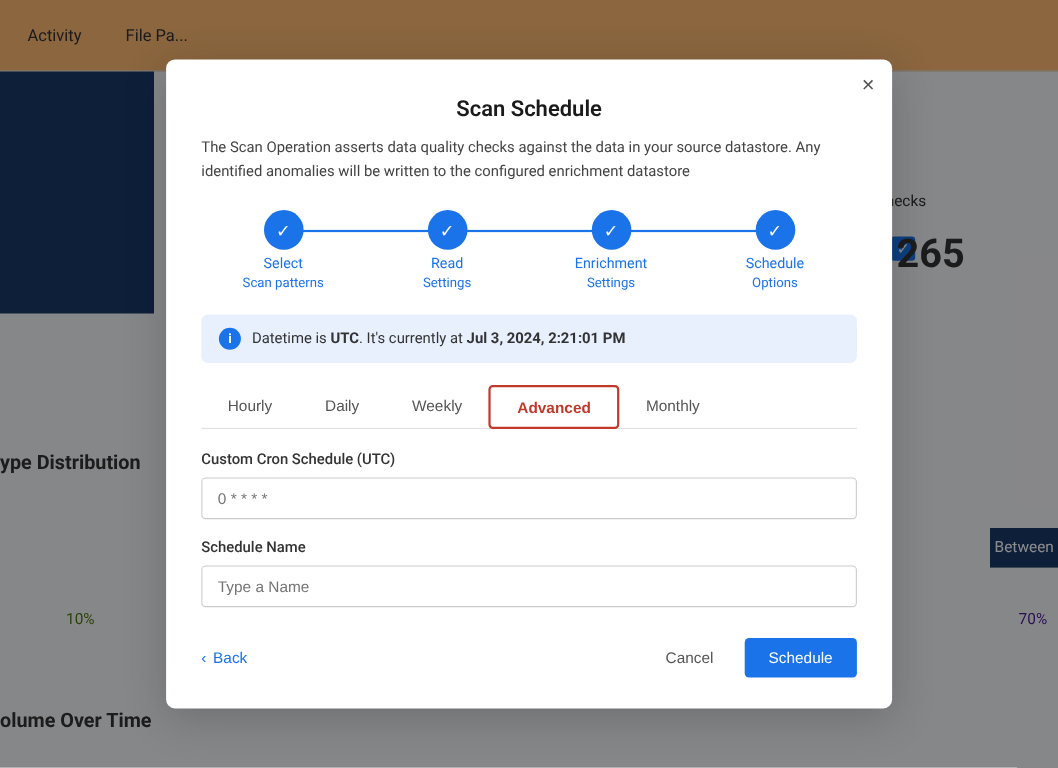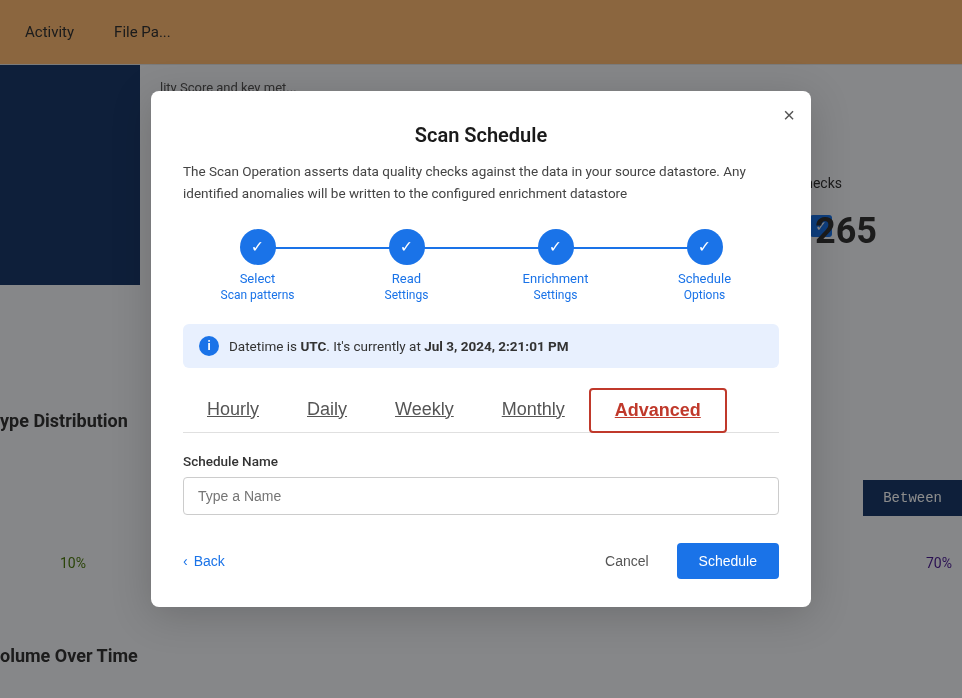--- a/index.html
+++ b/index.html
@@ -95,23 +95,22 @@
       color: white;
       font-size: 14px;
     }
 
     .bg-between {
       position: absolute;
       top: 480px;
       right: 0;
       background: #1a3a6b;
       color: white;
-      padding: 10px 20px;
-      font-size: 14px;
-      font-family: Liberation Mono, monospace;
+      padding: 10px 4px;
+      font-size: 14px;
     }
 
     .bg-10pct {
       position: absolute;
       top: 555px;
       left: 60px;
       font-size: 14px;
       color: #4d7c0f;
     }
 
@@ -265,30 +264,29 @@
 
     
     .tabs {
       display: flex;
       border-bottom: 1px solid #e0e0e0;
       margin-bottom: 20px;
     }
 
     .tab {
       padding: 10px 24px;
-      font-size: 18px;
+      font-size: 14px;
       color: #555;
       cursor: pointer;
       border-bottom: 2px solid transparent;
       margin-bottom: -1px;
       background: none;
       border-left: none;
       border-top: none;
       border-right: none;
-      text-decoration: underline;
     }
 
     .tab.active {
       color: #c0392b;
       border: 2px solid #c0392b;
       border-radius: 4px;
       font-weight: 600;
       margin-bottom: -1px;
     }
 
@@ -413,24 +411,28 @@
       <div class="info-icon">i</div>
       <span>
         Datetime is <strong>UTC</strong>. It's currently at <strong>Jul 3, 2024, 2:21:01 PM</strong>
       </span>
     </div>
 
     <div class="tabs">
       <button class="tab">Hourly</button>
       <button class="tab">Daily</button>
       <button class="tab">Weekly</button>
+      <button class="tab active">Advanced</button>
       <button class="tab">Monthly</button>
-      <button class="tab active">Advanced</button>
-    </div>
-
+    </div>
+
+    <div>
+      <div class="form-label">Custom Cron Schedule (UTC)</div>
+      <input class="form-input" type="text" placeholder="0 * * * *" style="">
+    </div>
 
     <div>
       <div class="form-label">Schedule Name</div>
       <input class="form-input" type="text" placeholder="Type a Name" style="">
     </div>
 
     <div class="modal-footer">
       <button class="back-btn">
         <span>‹</span>
         <span>Back</span>

